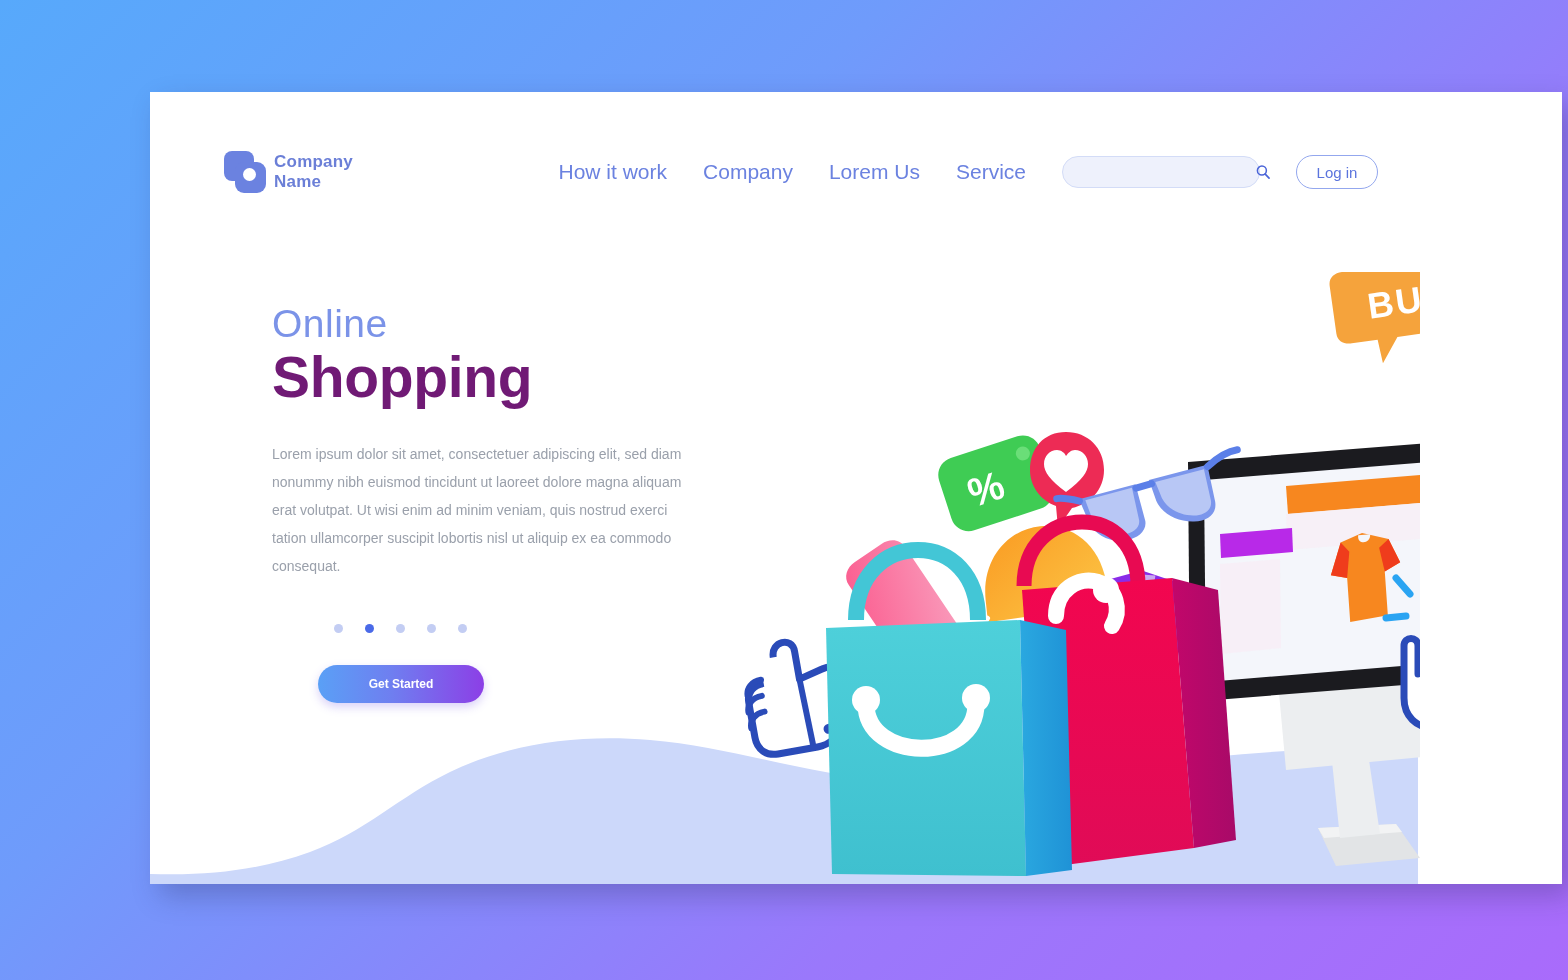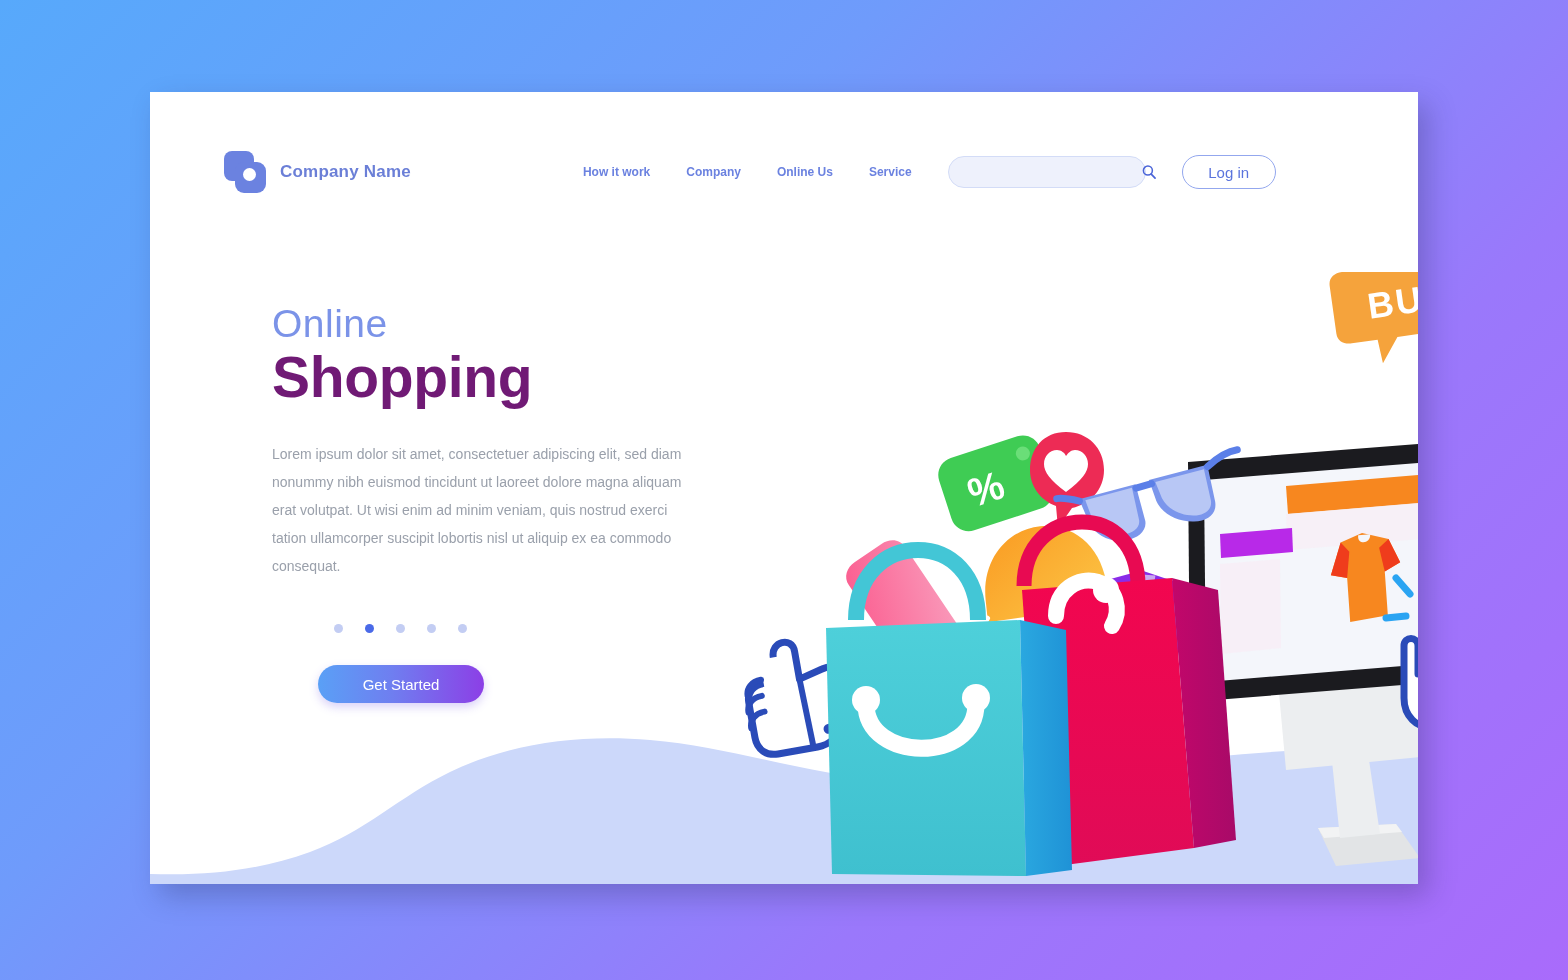--- a/index.html
+++ b/index.html
@@ -5,21 +5,21 @@
   * { margin:0; padding:0; box-sizing:border-box; }
   html, body { width:1568px; height:980px; overflow:hidden; }
   body {
     font-family: "Liberation Sans", sans-serif;
     background: linear-gradient(135deg, #57a9fb 0%, #6f9bfb 35%, #9a78fb 70%, #a96bfb 100%);
     position:relative;
   }
 
   
   .card {
-    position:absolute; left:150px; top:92px; width:1268px; height:792px;
+    position:absolute; left:150px; top:92px; width:1412px; height:792px;
     background:#ffffff; overflow:hidden;
     box-shadow: 10px 12px 26px rgba(40,40,90,.28);
   }
 
   
   .wave { position:absolute; left:0; bottom:0; width:1268px; height:260px; }
 
   
   .header {
     position:absolute; left:0; top:0; width:1268px; height:160px;
@@ -36,21 +36,21 @@
     border-radius:9px; background:#6b82e0;
   }
   .logo .dot {
     position:absolute; left:19px; top:17px; width:13px; height:13px;
     border-radius:50%; background:#ffffff;
   }
   .brand-name { font-size:17px; font-weight:bold; color:#6b7fd7; letter-spacing:.2px; }
 
   .nav { display:flex; align-items:center; gap:36px; margin-left:172px; }
   .nav-link {
-    font-size:12px; font-weight:bold; color:#6b82e0; cursor:pointer;
+    font-size:21px; font-weight:normal; color:#6b82e0; cursor:pointer;
     white-space:nowrap;
   }
 
   .search-wrap {
     margin-left:36px; width:198px; height:32px; border-radius:16px;
     background:#eef1fc; border:1px solid #d3dcf7;
     display:flex; align-items:center; padding:0 12px 0 16px;
     position:relative;
   }
   .search-input {
@@ -85,21 +85,21 @@
 
   .dots { display:flex; gap:22px; margin-top:44px; margin-left:62px; }
   .dot-item { width:9px; height:9px; border-radius:50%; background:#c3cdf3; cursor:pointer; }
   .dot-item.active { background:#4a6ae8; }
 
   .cta {
     margin-top:32px; margin-left:46px;
     width:166px; height:38px; border-radius:19px; border:none; cursor:pointer;
     background: linear-gradient(90deg, #5aa0f6 0%, #6f7ef0 45%, #8c3fe6 100%);
     color:#ffffff; font-family:"Liberation Sans", sans-serif;
-    font-size:15px; font-weight:normal;
+    font-size:12px; font-weight:bold;
     display:flex; align-items:center; justify-content:center;
     box-shadow:0 4px 10px rgba(120,90,230,.28);
   }
 
   
   .art { position:absolute; left:570px; top:180px; width:700px; height:620px; }
   .art svg { display:block; }
 </style>
 </head>
 <body>
@@ -119,21 +119,21 @@
         <div class="sq-back"></div>
         <div class="sq-front"></div>
         <div class="dot"></div>
       </div>
       <div class="brand-name">Company Name</div>
     </div>
 
     <div class="nav">
       <div class="nav-link">How it work</div>
       <div class="nav-link">Company</div>
-      <div class="nav-link">Online Us</div>
+      <div class="nav-link">Lorem Us</div>
       <div class="nav-link">Service</div>
     </div>
 
     <div class="search-wrap">
       <input class="search-input" type="text" placeholder="" style="">
       <svg class="search-icon" viewBox="0 0 20 20">
         <circle cx="8.6" cy="8.2" r="5.6" fill="none" stroke="#4a64d8" stroke-width="1.9"></circle>
         <line x1="12.8" y1="12.6" x2="17.6" y2="17.6" stroke="#4a64d8" stroke-width="2.1" stroke-linecap="round"></line>
       </svg>
     </div>

